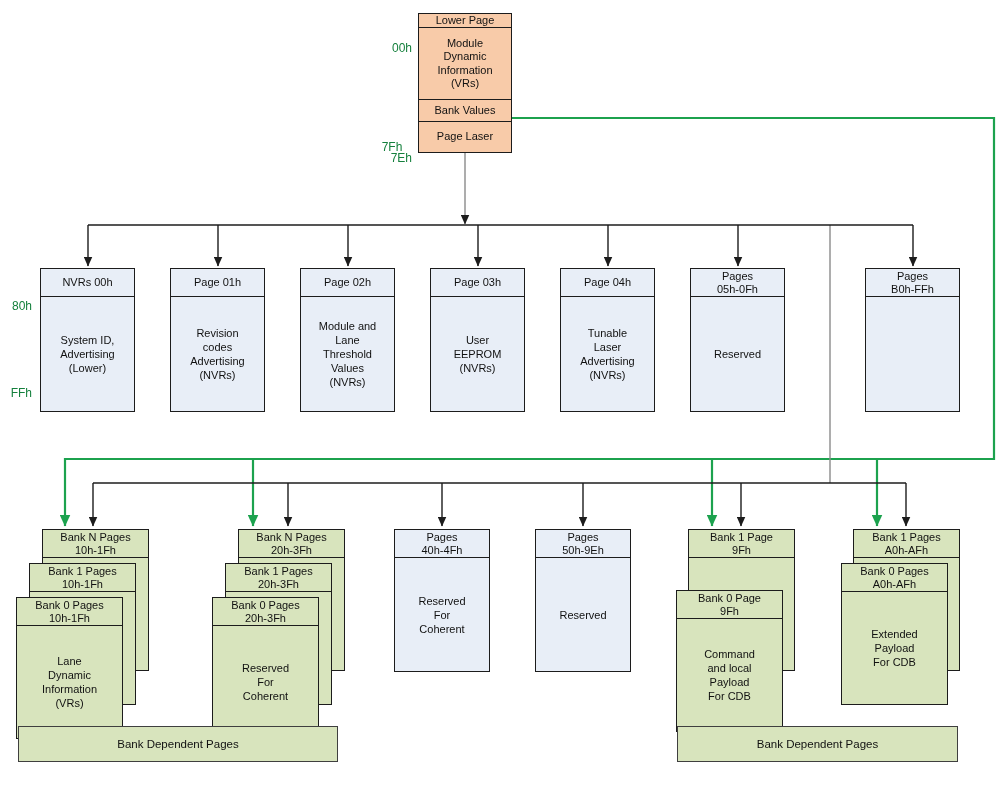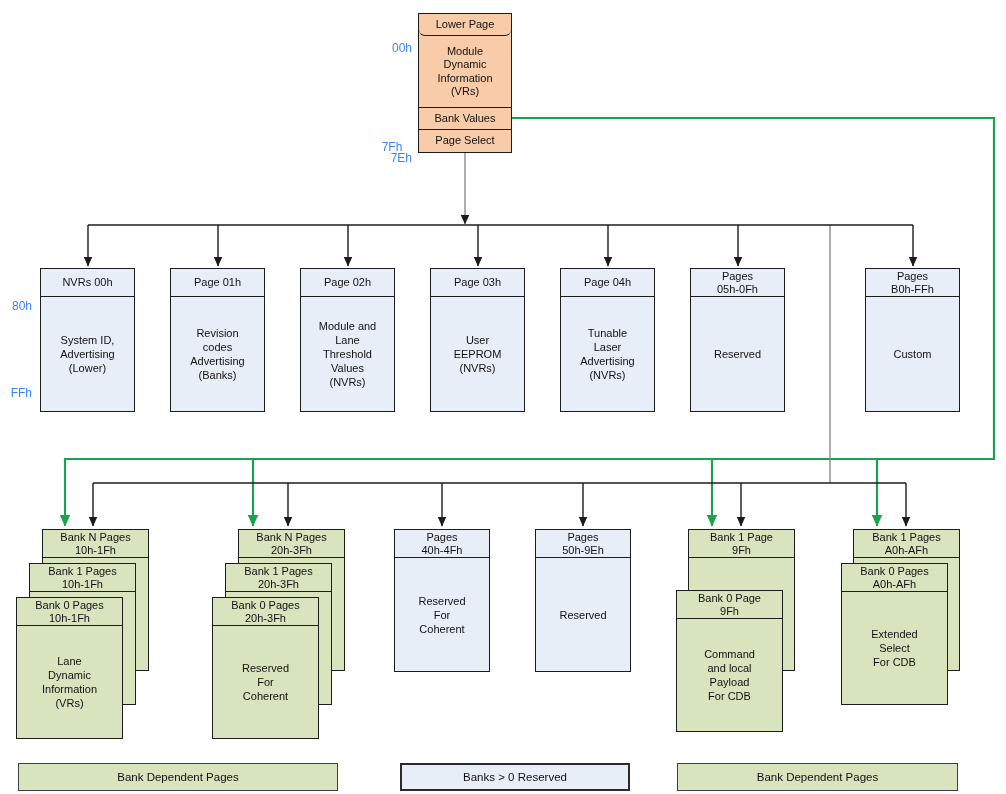--- a/index.html
+++ b/index.html
@@ -36,43 +36,43 @@
   }
   .box-body{
     flex:1;display:flex;align-items:center;justify-content:center;padding:2px 3px;
     white-space:pre-line;line-height:14px;
   }
 
   
   .lower{left:418px;top:13px;width:94px;height:140px;}
   .lp-row{box-sizing:border-box;display:flex;align-items:center;justify-content:center;
     border-bottom:1px solid var(--line-ink);white-space:pre-line;line-height:13.5px;}
-  .lp-title{height:22px;border-radius:6px;}
+  .lp-title{height:14px;}
   .lp-module{height:72px;}
   .lp-bank{height:22px;}
   .lp-page{height:22px;border-bottom:none;flex:1;}
 
   
-  .addr{position:absolute;z-index:2;font-size:12px;text-align:right;color:#3b82f6;}
+  .addr{position:absolute;z-index:2;font-size:12px;text-align:right;color:#15803d;}
   .a-00h{left:372px;top:41px;width:40px;}
   .a-7eh{left:372px;top:111px;width:40px;margin-top:40px;}
   .a-7fh{left:372px;top:140px;width:40px;text-align:center;}
   .a-80h{left:2px;top:299px;width:30px;}
   .a-ffh{left:2px;top:386px;width:30px;}
 
   
   .up{top:268px;width:95px;height:144px;}
 
   
   .card{width:107px;height:142px;}
   .bb{top:529px;width:96px;height:143px;}
 
   
   .legend{
-    position:absolute;z-index:2;top:763px;height:28px;box-sizing:border-box;
+    position:absolute;z-index:2;top:726px;height:36px;box-sizing:border-box;
     background:var(--green-fill);border:1px solid #3f3f3f;
     display:flex;align-items:center;justify-content:center;font-size:11.5px;
   }
   .legend.blue{background:var(--blue-fill);border:2px solid #2b2b2b;}
 </style>
 </head>
 <body>
 
 <div class="canvas">
 
@@ -118,35 +118,35 @@
   <div class="addr a-80h">80h</div>
   <div class="addr a-ffh">FFh</div>
 
   <div class="box orange lower">
     <div class="lp-row lp-title">Lower Page</div>
     <div class="lp-row lp-module">Module
 Dynamic
 Information
 (VRs)</div>
     <div class="lp-row lp-bank">Bank Values</div>
-    <div class="lp-row lp-page">Page Select</div>
+    <div class="lp-row lp-page">Page Laser</div>
   </div>
 
   <div class="box blue up" style="left:40px">
     <div class="box-head">NVRs 00h</div>
     <div class="box-body">System ID,
 Advertising
 (Lower)</div>
   </div>
   <div class="box blue up" style="left:170px">
     <div class="box-head">Page 01h</div>
     <div class="box-body">Revision
 codes
 Advertising
-(Banks)</div>
+(NVRs)</div>
   </div>
   <div class="box blue up" style="left:300px">
     <div class="box-head">Page 02h</div>
     <div class="box-body">Module and
 Lane
 Threshold
 Values
 (NVRs)</div>
   </div>
   <div class="box blue up" style="left:430px">
@@ -163,21 +163,20 @@
 (NVRs)</div>
   </div>
   <div class="box blue up" style="left:690px">
     <div class="box-head">Pages
 05h-0Fh</div>
     <div class="box-body">Reserved</div>
   </div>
   <div class="box blue up" style="left:865px">
     <div class="box-head">Pages
 B0h-FFh</div>
-    <div class="box-body">Custom</div>
   </div>
 
   <div class="box green card" style="left:42px;top:529px">
     <div class="box-head">Bank N Pages
 10h-1Fh</div>
     <div class="box-body"></div>
   </div>
   <div class="box green card" style="left:29px;top:563px">
     <div class="box-head">Bank 1 Pages
 10h-1Fh</div>
@@ -239,21 +238,20 @@
 
   <div class="box green card" style="left:853px;top:529px">
     <div class="box-head">Bank 1 Pages
 A0h-AFh</div>
     <div class="box-body"></div>
   </div>
   <div class="box green card" style="left:841px;top:563px">
     <div class="box-head">Bank 0 Pages
 A0h-AFh</div>
     <div class="box-body">Extended
-Select
+Payload
 For CDB</div>
   </div>
 
   <div class="legend" style="left:18px;width:320px">Bank Dependent Pages</div>
-  <div class="legend blue" style="left:400px;width:230px">Banks &gt; 0 Reserved</div>
   <div class="legend" style="left:677px;width:281px">Bank Dependent Pages</div>
 
 </div>
 
 </body></html>

